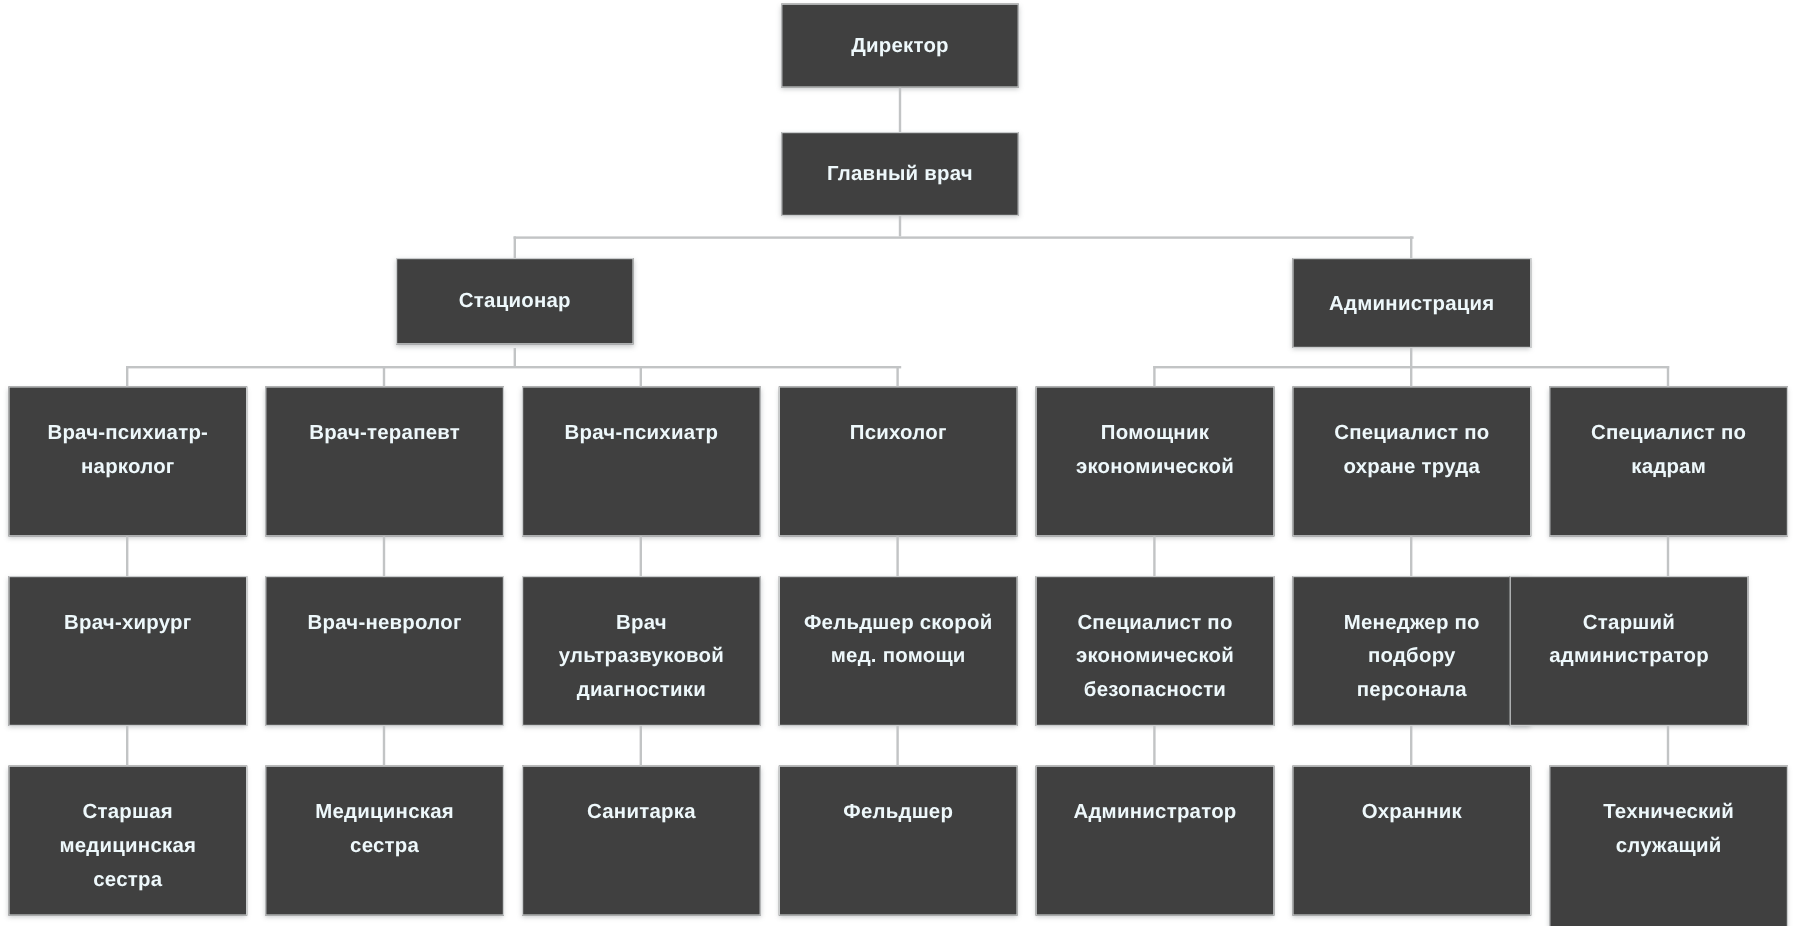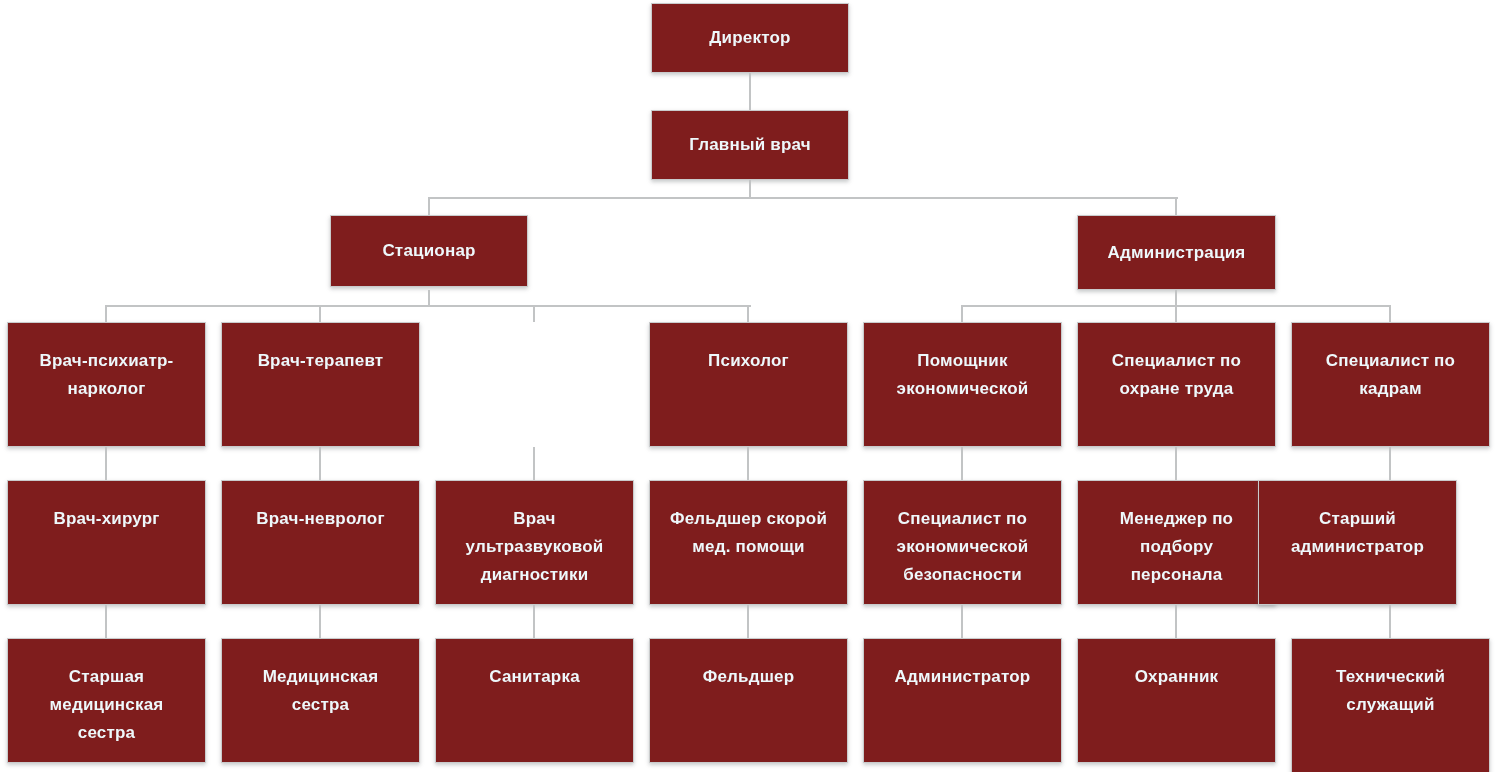--- a/index.html
+++ b/index.html
@@ -7,21 +7,21 @@
     width: 1500px; height: 772px;
     position: relative;
     background: #ffffff;
     overflow: hidden;
     font-family: "Liberation Sans", sans-serif;
   }
   .stage { position: absolute; left: 0; top: 0; width: 1500px; height: 772px; }
   .node {
     position: absolute;
     box-sizing: border-box;
-    background: #7f1d1d;
+    background: #404040;
     border: 1px solid #c9cbcc;
     box-shadow: 0 2px 4px rgba(100,105,110,0.35);
     color: #eef8fb;
     font-weight: bold;
     font-size: 17px;
     line-height: 28px;
     letter-spacing: 0.2px;
     text-align: center;
     white-space: pre-line;
   }
@@ -44,20 +44,21 @@
   <div class="node tall" style="left:7px;top:480px;width:199px;height:125px">Врач-хирург</div>
   <div class="node tall" style="left:7px;top:638px;width:199px;height:125px">Старшая
 медицинская
 сестра</div>
 
   <div class="node tall" style="left:221px;top:322px;width:199px;height:125px">Врач-терапевт</div>
   <div class="node tall" style="left:221px;top:480px;width:199px;height:125px">Врач-невролог</div>
   <div class="node tall" style="left:221px;top:638px;width:199px;height:125px">Медицинская
 сестра</div>
 
+  <div class="node tall" style="left:435px;top:322px;width:199px;height:125px">Врач-психиатр</div>
   <div class="node tall" style="left:435px;top:480px;width:199px;height:125px">Врач
 ультразвуковой
 диагностики</div>
   <div class="node tall" style="left:435px;top:638px;width:199px;height:125px">Санитарка</div>
 
   <div class="node tall" style="left:649px;top:322px;width:199px;height:125px">Психолог</div>
   <div class="node tall" style="left:649px;top:480px;width:199px;height:125px">Фельдшер скорой
 мед. помощи</div>
   <div class="node tall" style="left:649px;top:638px;width:199px;height:125px">Фельдшер</div>
 

